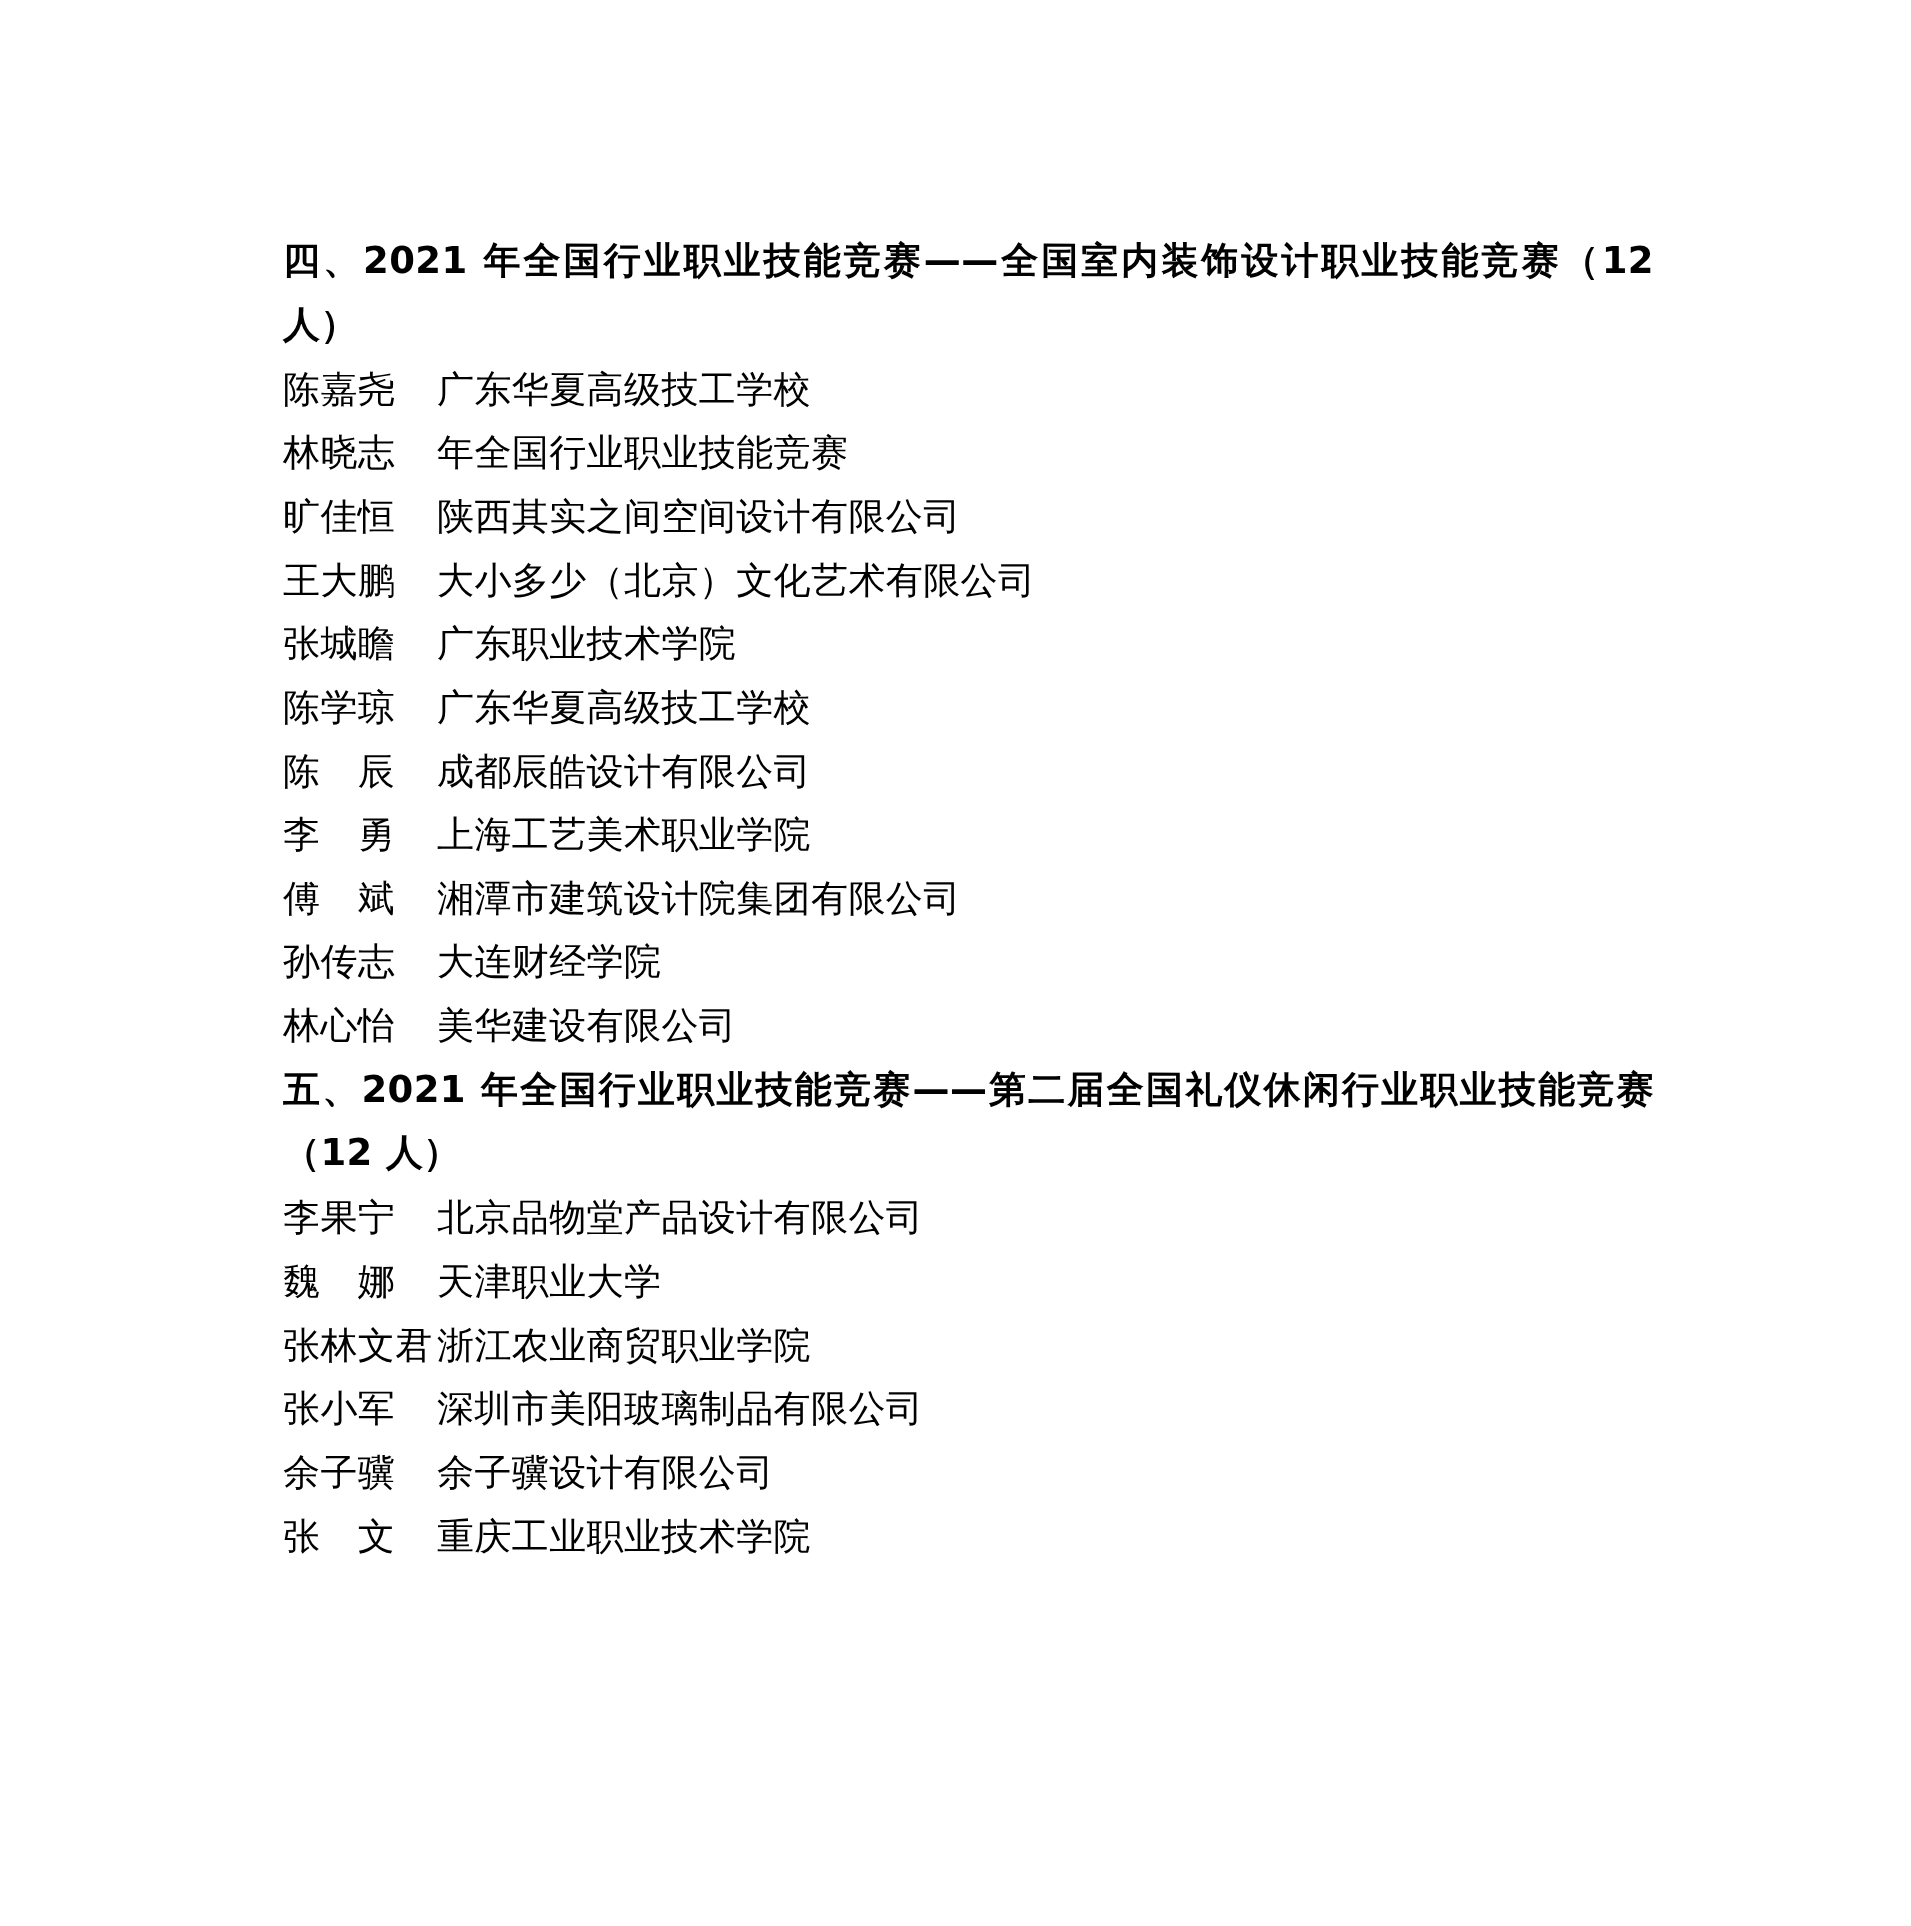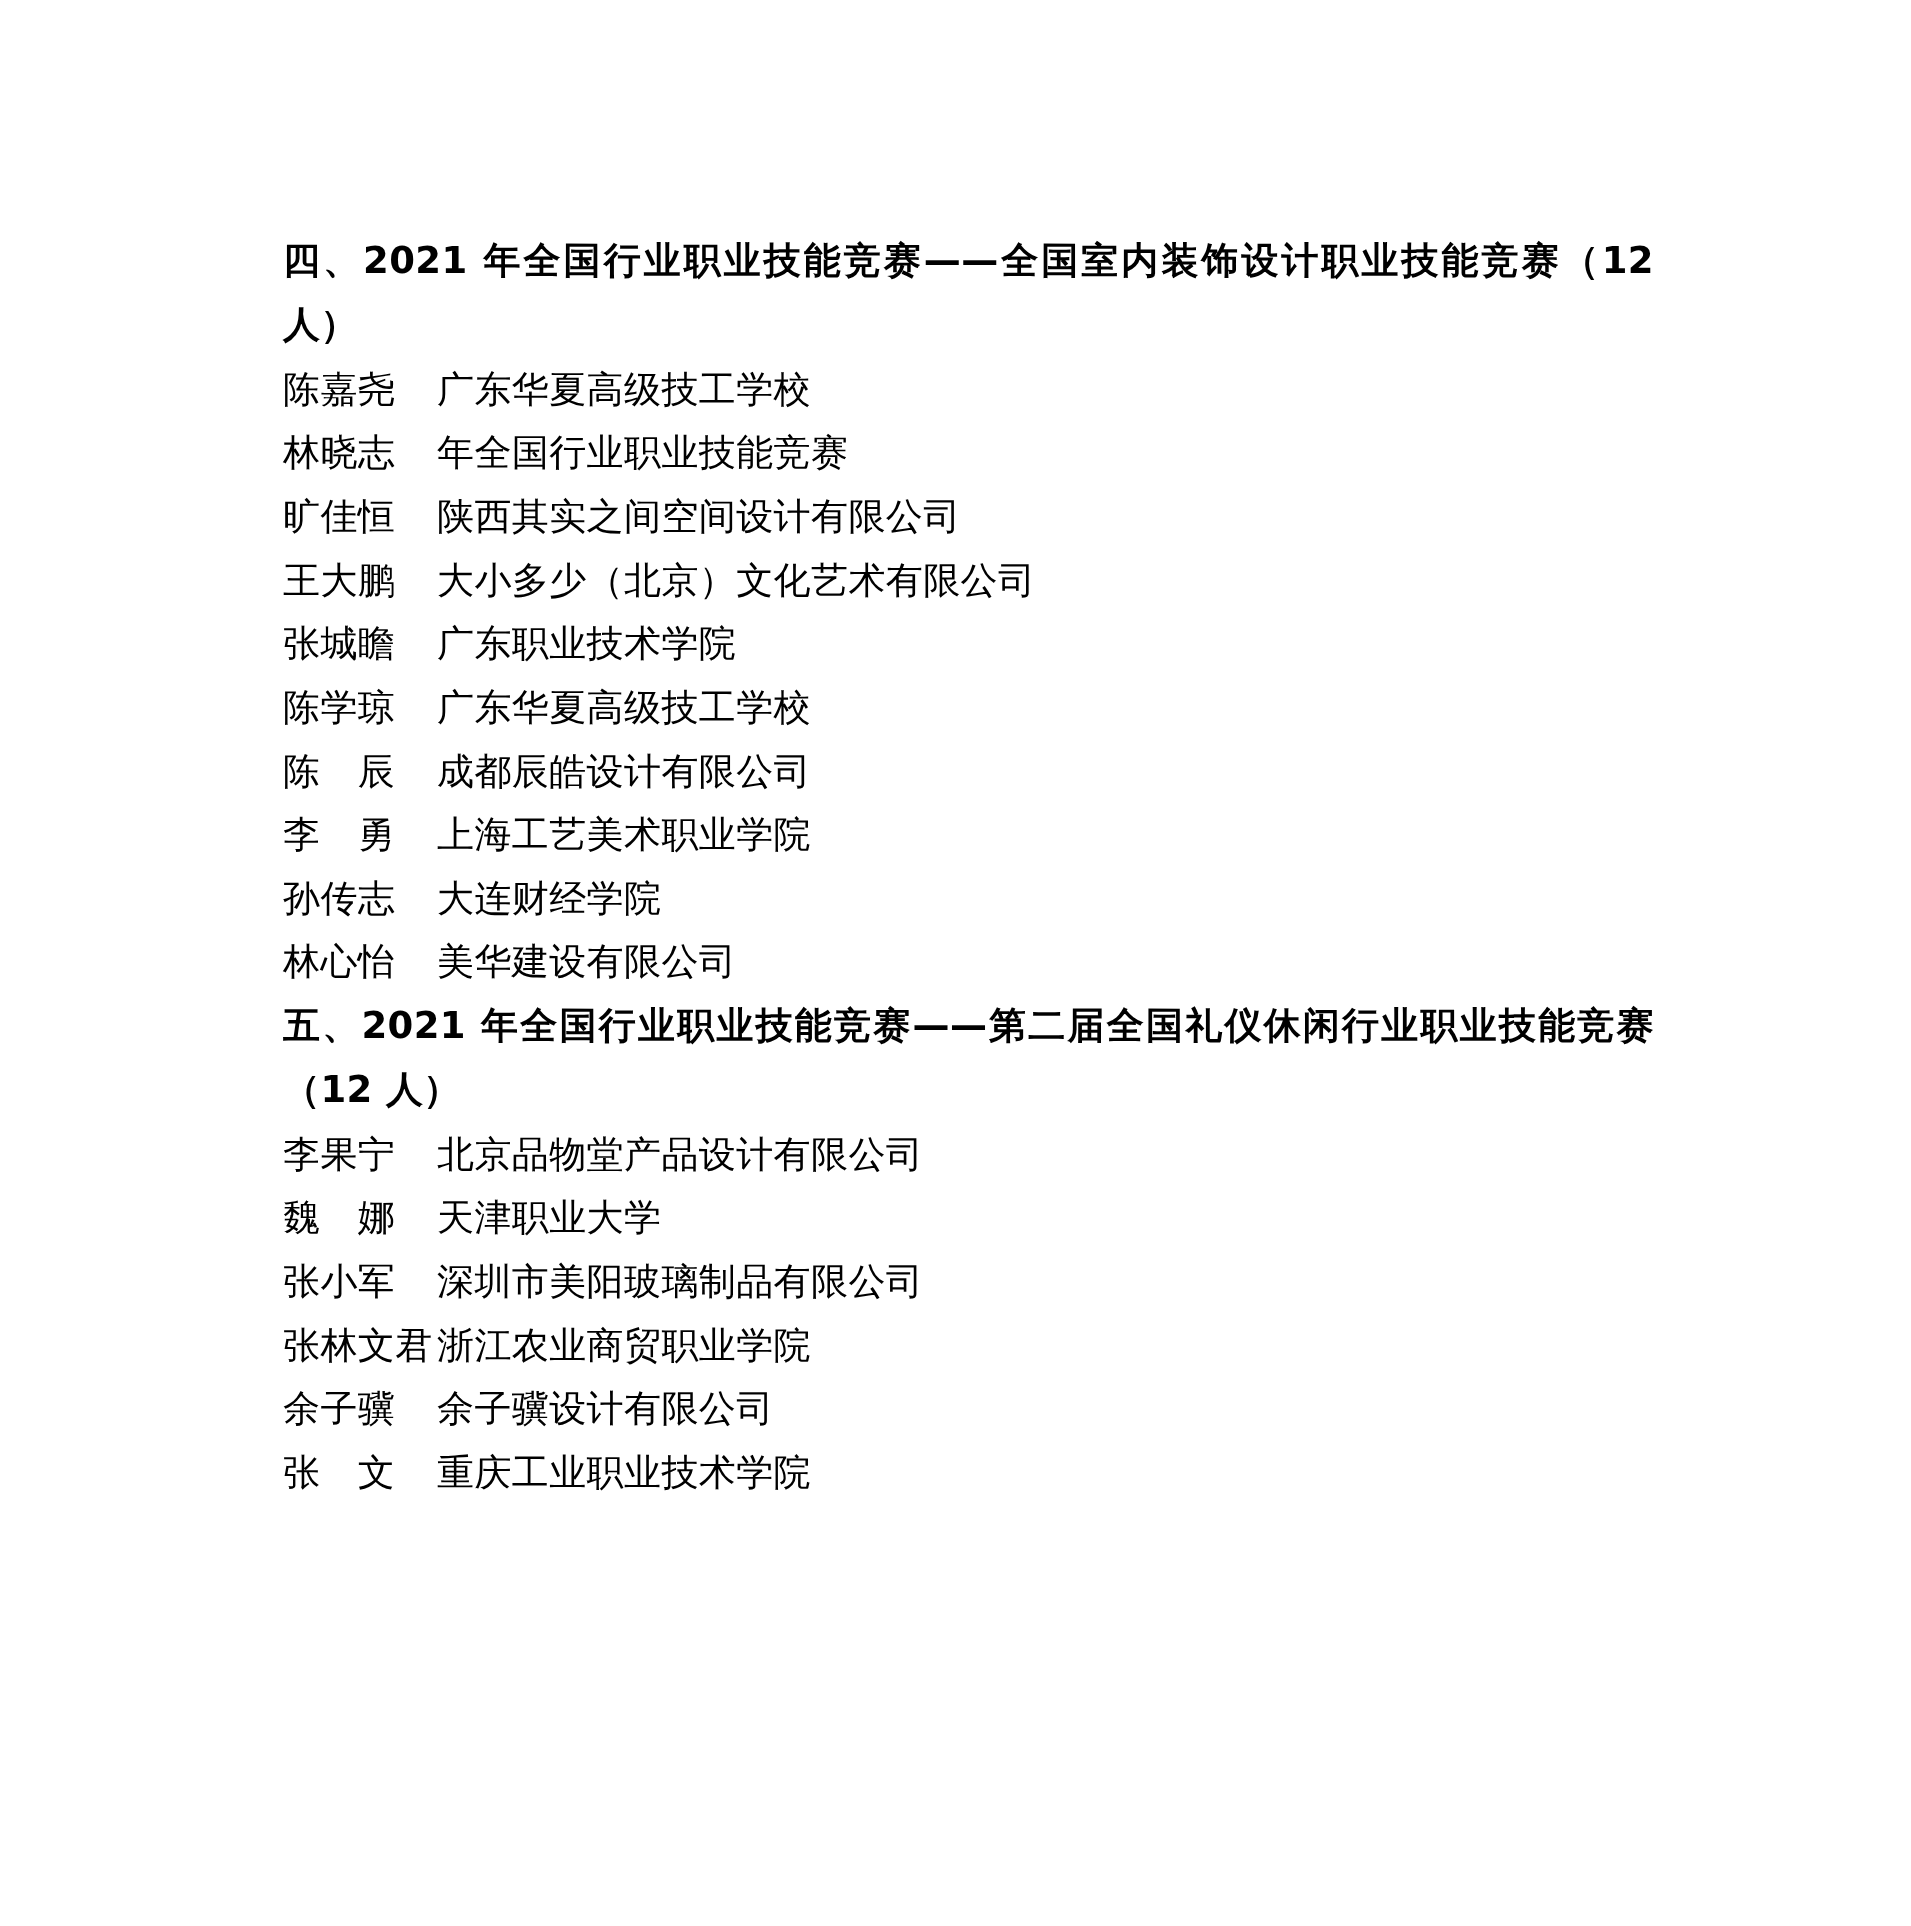--- a/index.html
+++ b/index.html
@@ -57,31 +57,32 @@
 
     <div class="section-entries">
       <p class="entry"><span class="name">陈嘉尧</span><span class="org">广东华夏高级技工学校</span></p>
       <p class="entry"><span class="name">林晓志</span><span class="org">年全国行业职业技能竞赛</span></p>
       <p class="entry"><span class="name">旷佳恒</span><span class="org">陕西其实之间空间设计有限公司</span></p>
       <p class="entry"><span class="name">王大鹏</span><span class="org">大小多少（北京）文化艺术有限公司</span></p>
       <p class="entry"><span class="name">张城瞻</span><span class="org">广东职业技术学院</span></p>
       <p class="entry"><span class="name">陈学琼</span><span class="org">广东华夏高级技工学校</span></p>
       <p class="entry"><span class="name">陈　辰</span><span class="org">成都辰皓设计有限公司</span></p>
       <p class="entry"><span class="name">李　勇</span><span class="org">上海工艺美术职业学院</span></p>
+      <p class="entry"><span class="name">傅　斌</span><span class="org">湘潭市建筑设计院集团有限公司</span></p>
       <p class="entry"><span class="name">孙传志</span><span class="org">大连财经学院</span></p>
       <p class="entry"><span class="name">林心怡</span><span class="org">美华建设有限公司</span></p>
     </div>
 
     <h2 class="section-heading">五、2021 年全国行业职业技能竞赛——第二届全国礼仪休闲行业职业技能竞赛（12 人）</h2>
 
     <div class="section-entries">
       <p class="entry"><span class="name">李果宁</span><span class="org">北京品物堂产品设计有限公司</span></p>
       <p class="entry"><span class="name">魏　娜</span><span class="org">天津职业大学</span></p>
+      <p class="entry"><span class="name">张林文君</span><span class="org">浙江农业商贸职业学院</span></p>
       <p class="entry"><span class="name">张小军</span><span class="org">深圳市美阳玻璃制品有限公司</span></p>
-      <p class="entry"><span class="name">张林文君</span><span class="org">浙江农业商贸职业学院</span></p>
       <p class="entry"><span class="name">余子骥</span><span class="org">余子骥设计有限公司</span></p>
       <p class="entry"><span class="name">张　文</span><span class="org">重庆工业职业技术学院</span></p>
     </div>
 
   </div>
 
 </div>
 
 
 </body></html>

